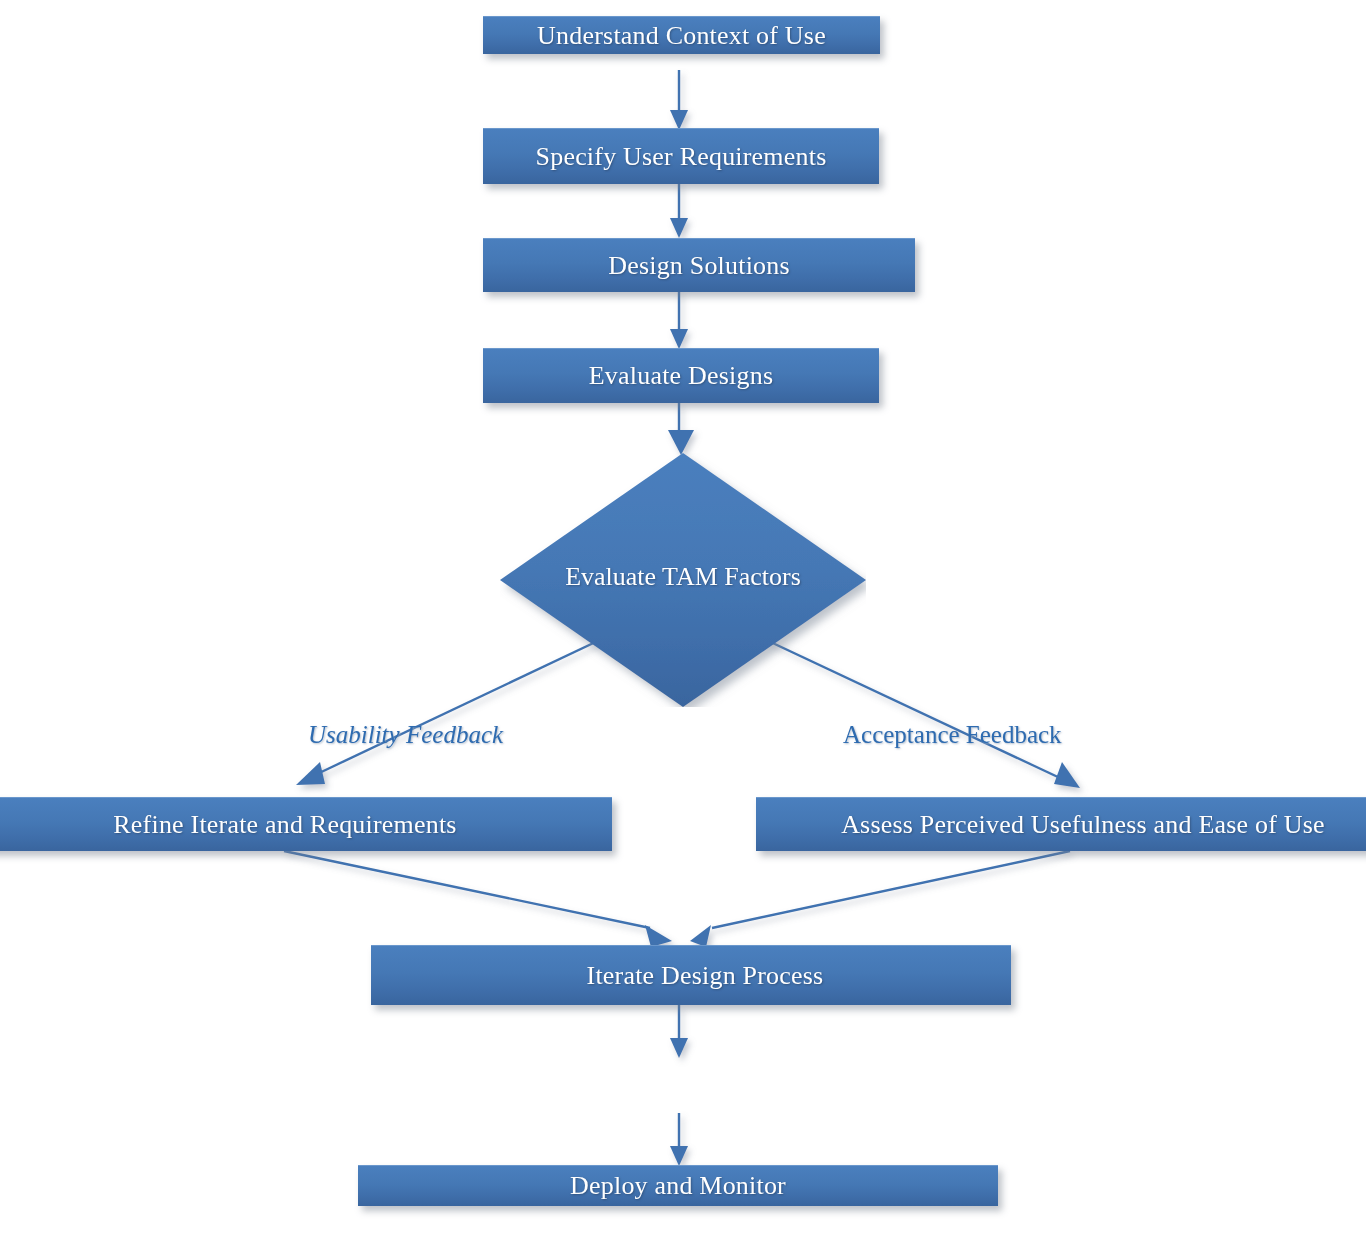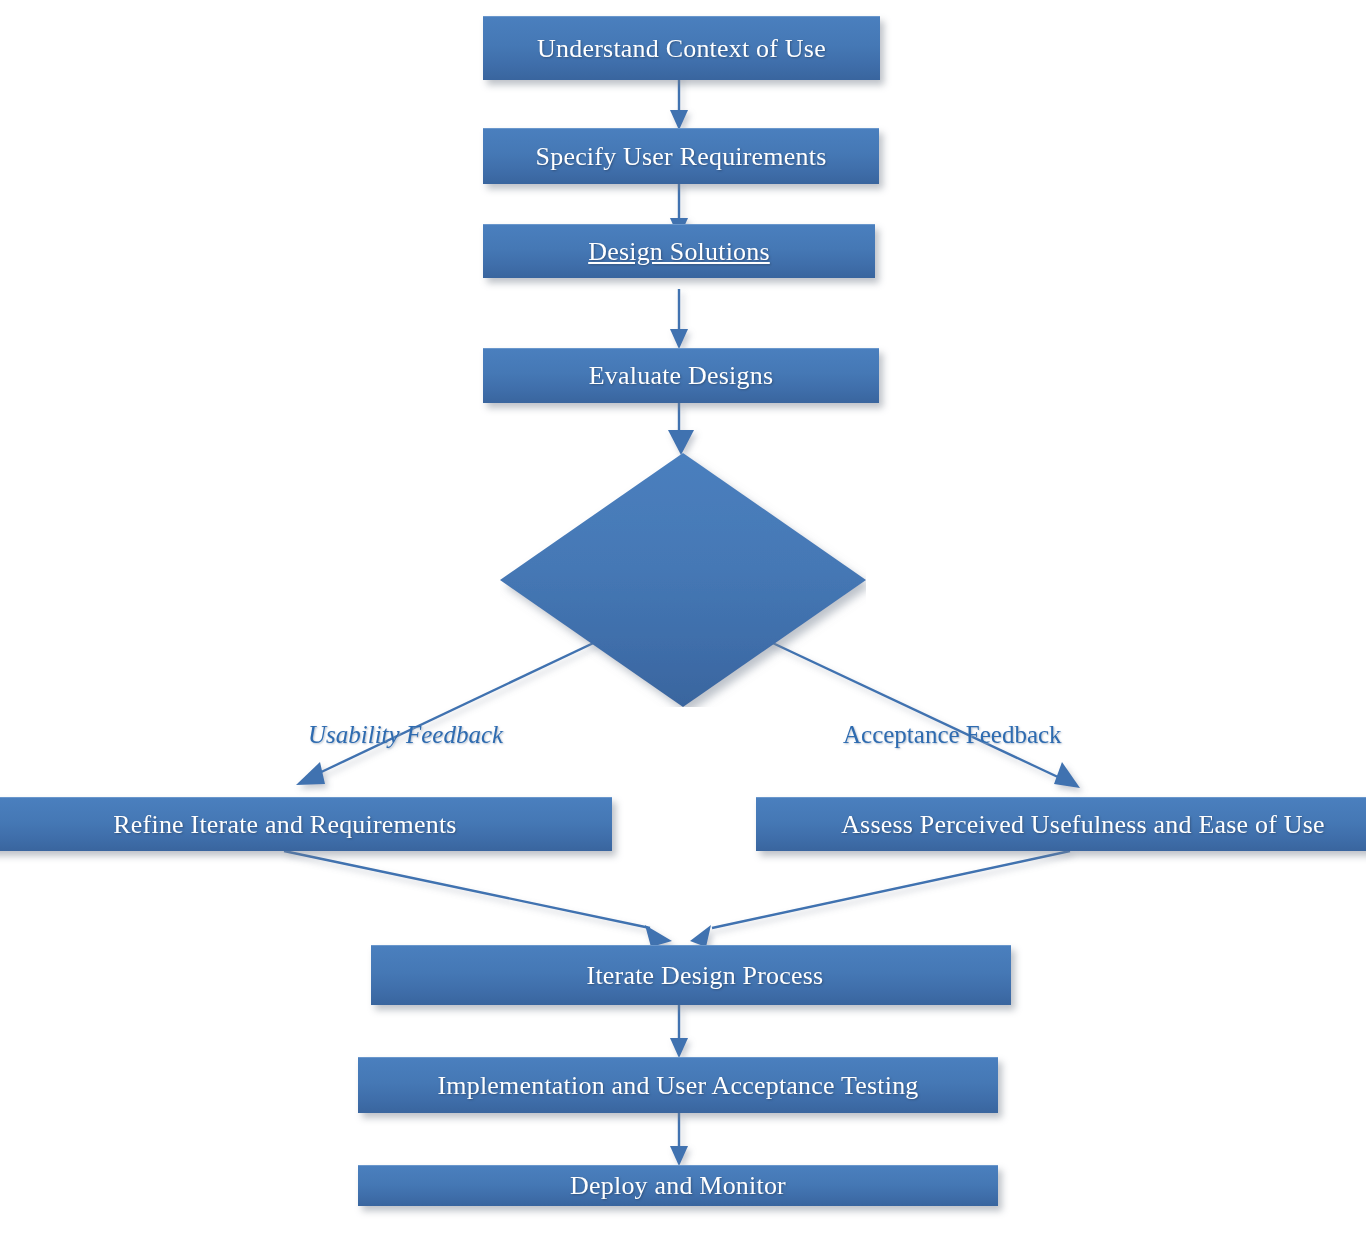--- a/index.html
+++ b/index.html
@@ -129,29 +129,29 @@
         <polygon points="679,1058 670,1038 688,1038" stroke="none"></polygon>
       </g>
 
       <g>
         <line x1="679" y1="1113" x2="679" y2="1148"></line>
         <polygon points="679,1166 670,1146 688,1146" stroke="none"></polygon>
       </g>
     </g>
   </svg>
 
-  <div class="node" style="left:483px; top:16px; width:397px; height:64px;">
+  <div class="node" style="left:483px; top:16px; width:397px; height:38px;">
     <span>Understand Context of Use</span>
   </div>
 
   <div class="node" style="left:483px; top:128px; width:396px; height:56px;">
     <span>Specify User Requirements</span>
   </div>
 
-  <div class="node" style="left:483px; top:224px; width:392px; height:54px;text-decoration:underline;">
+  <div class="node" style="left:483px; top:238px; width:432px; height:54px;">
     <span>Design Solutions</span>
   </div>
 
   <div class="node" style="left:483px; top:348px; width:396px; height:55px;">
     <span>Evaluate Designs</span>
   </div>
 
   <div class="diamond" style="left:500px; top:453px; width:366px; height:254px;">
     <svg class="dshape" viewBox="0 0 366 254" xmlns="http://www.w3.org/2000/svg" preserveAspectRatio="none">
       <defs>
@@ -160,20 +160,21 @@
           <stop offset="45%" stop-color="#4578b5"></stop>
           <stop offset="75%" stop-color="#3f6eaa"></stop>
           <stop offset="100%" stop-color="#39659e"></stop>
         </linearGradient>
         <filter id="dshadow" x="-30%" y="-30%" width="170%" height="170%">
           <feDropShadow dx="5" dy="6" stdDeviation="4" flood-color="#7c8696" flood-opacity="0.5"></feDropShadow>
         </filter>
       </defs>
       <polygon points="183,0 366,127 183,254 0,127" fill="url(#dgrad)" filter="url(#dshadow)"></polygon>
     </svg>
+    <span class="dlabel">Evaluate TAM Factors</span>
   </div>
 
   <div class="edge-label" style="left:308px; top:721px;font-style:italic;">
     <span>Usability Feedback</span>
   </div>
 
   <div class="edge-label" style="left:843px; top:721px;">
     <span>Acceptance Feedback</span>
   </div>
 
@@ -182,21 +183,18 @@
   </div>
 
   <div class="node" style="left:756px; top:797px; width:654px; height:54px;">
     <span>Assess Perceived Usefulness and Ease of Use</span>
   </div>
 
   <div class="node" style="left:371px; top:945px; width:640px; height:60px;padding-left:28px;">
     <span>Iterate Design Process</span>
   </div>
 
-  <div class="node" style="left:358px; top:1057px; width:640px; height:56px;">
-    <span>Implementation and User Acceptance Testing</span>
-  </div>
 
   <div class="node" style="left:358px; top:1165px; width:640px; height:41px;">
     <span>Deploy and Monitor</span>
   </div>
 
 </div>
 
 </body></html>

